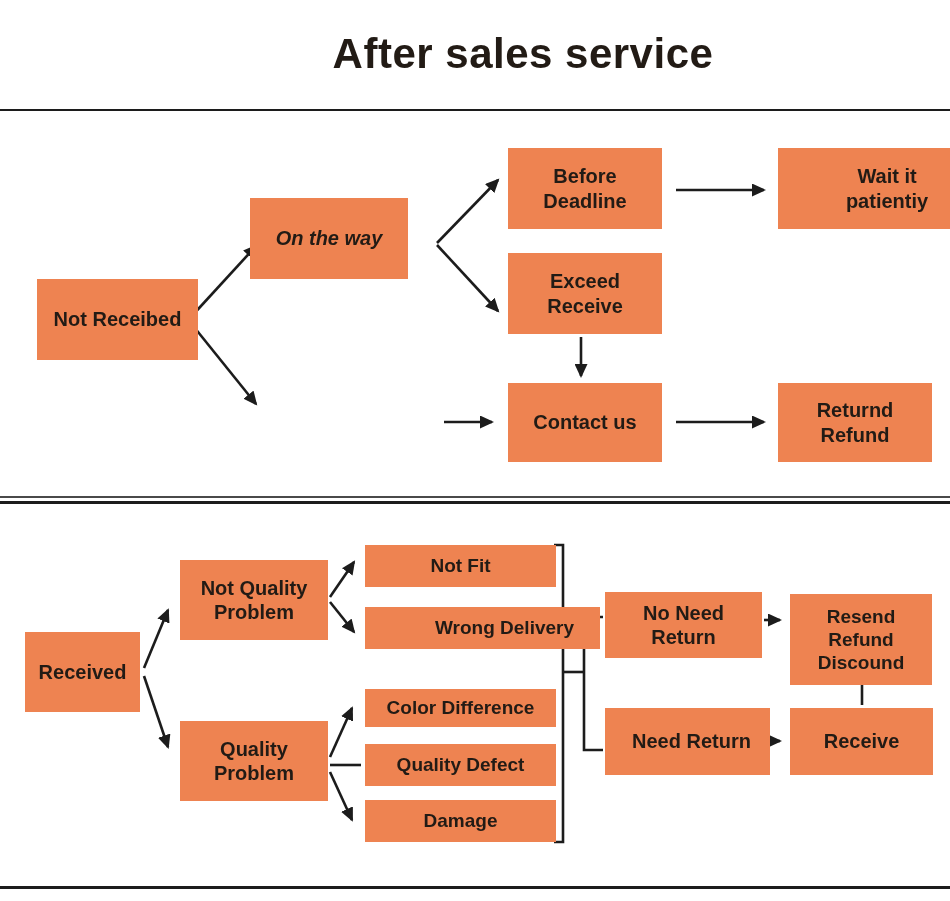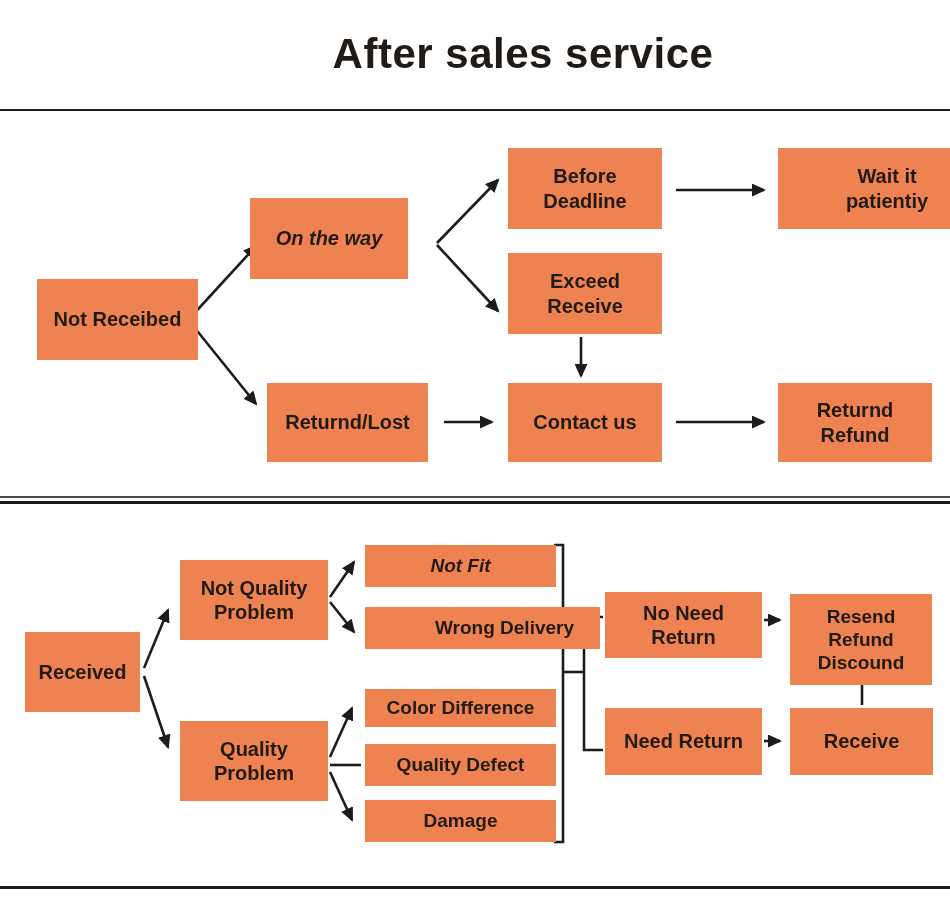--- a/index.html
+++ b/index.html
@@ -82,36 +82,35 @@
   </svg>
 
   <div class="node" style="left:25px;top:279px;width:161px;height:81px;margin-left:12px;">Not Receibed</div>
   <div class="node" style="left:250px;top:198px;width:158px;height:81px;font-style:italic;">On the way</div>
   <div class="node" style="left:508px;top:148px;width:154px;height:81px;">Before
 Deadline</div>
   <div class="node" style="left:778px;top:148px;width:154px;height:81px;padding-left:32px;">Wait it
 patientiy</div>
   <div class="node" style="left:508px;top:253px;width:154px;height:81px;">Exceed
 Receive</div>
-  <div class="node" style="left:267px;top:383px;width:161px;height:79px;">Returnd/Lost</div>
   <div class="node" style="left:508px;top:383px;width:154px;height:79px;">Contact us</div>
   <div class="node" style="left:778px;top:383px;width:154px;height:79px;">Returnd
 Refund</div>
 
   <div class="node" style="left:25px;top:632px;width:115px;height:80px;">Received</div>
   <div class="node" style="left:180px;top:560px;width:148px;height:80px;">Not Quality
 Problem</div>
   <div class="node" style="left:180px;top:721px;width:148px;height:80px;">Quality
 Problem</div>
-  <div class="node small" style="left:365px;top:545px;width:191px;height:42px;font-style:italic;">Not Fit</div>
+  <div class="node small" style="left:365px;top:545px;width:191px;height:42px;">Not Fit</div>
   <div class="node small" style="left:365px;top:607px;width:191px;height:42px;padding-left:44px;">Wrong Delivery</div>
   <div class="node small" style="left:365px;top:689px;width:191px;height:38px;">Color Difference</div>
   <div class="node small" style="left:365px;top:800px;width:191px;height:42px;">Damage</div>
   <div class="node small" style="left:365px;top:744px;width:191px;height:42px;">Quality Defect</div>
   <div class="node" style="left:605px;top:592px;width:157px;height:66px;">No Need
 Return</div>
-  <div class="node" style="left:605px;top:708px;width:157px;height:67px;">Need Return</div>
+  <div class="node" style="left:605px;top:708px;width:157px;height:67px;padding-left:8px;">Need Return</div>
   <div class="node small" style="left:790px;top:567px;width:142px;height:91px;margin-top:27px;">Resend
 Refund
 Discound</div>
   <div class="node" style="left:790px;top:708px;width:143px;height:67px;">Receive</div>
 
 </div>
 
 </body></html>

